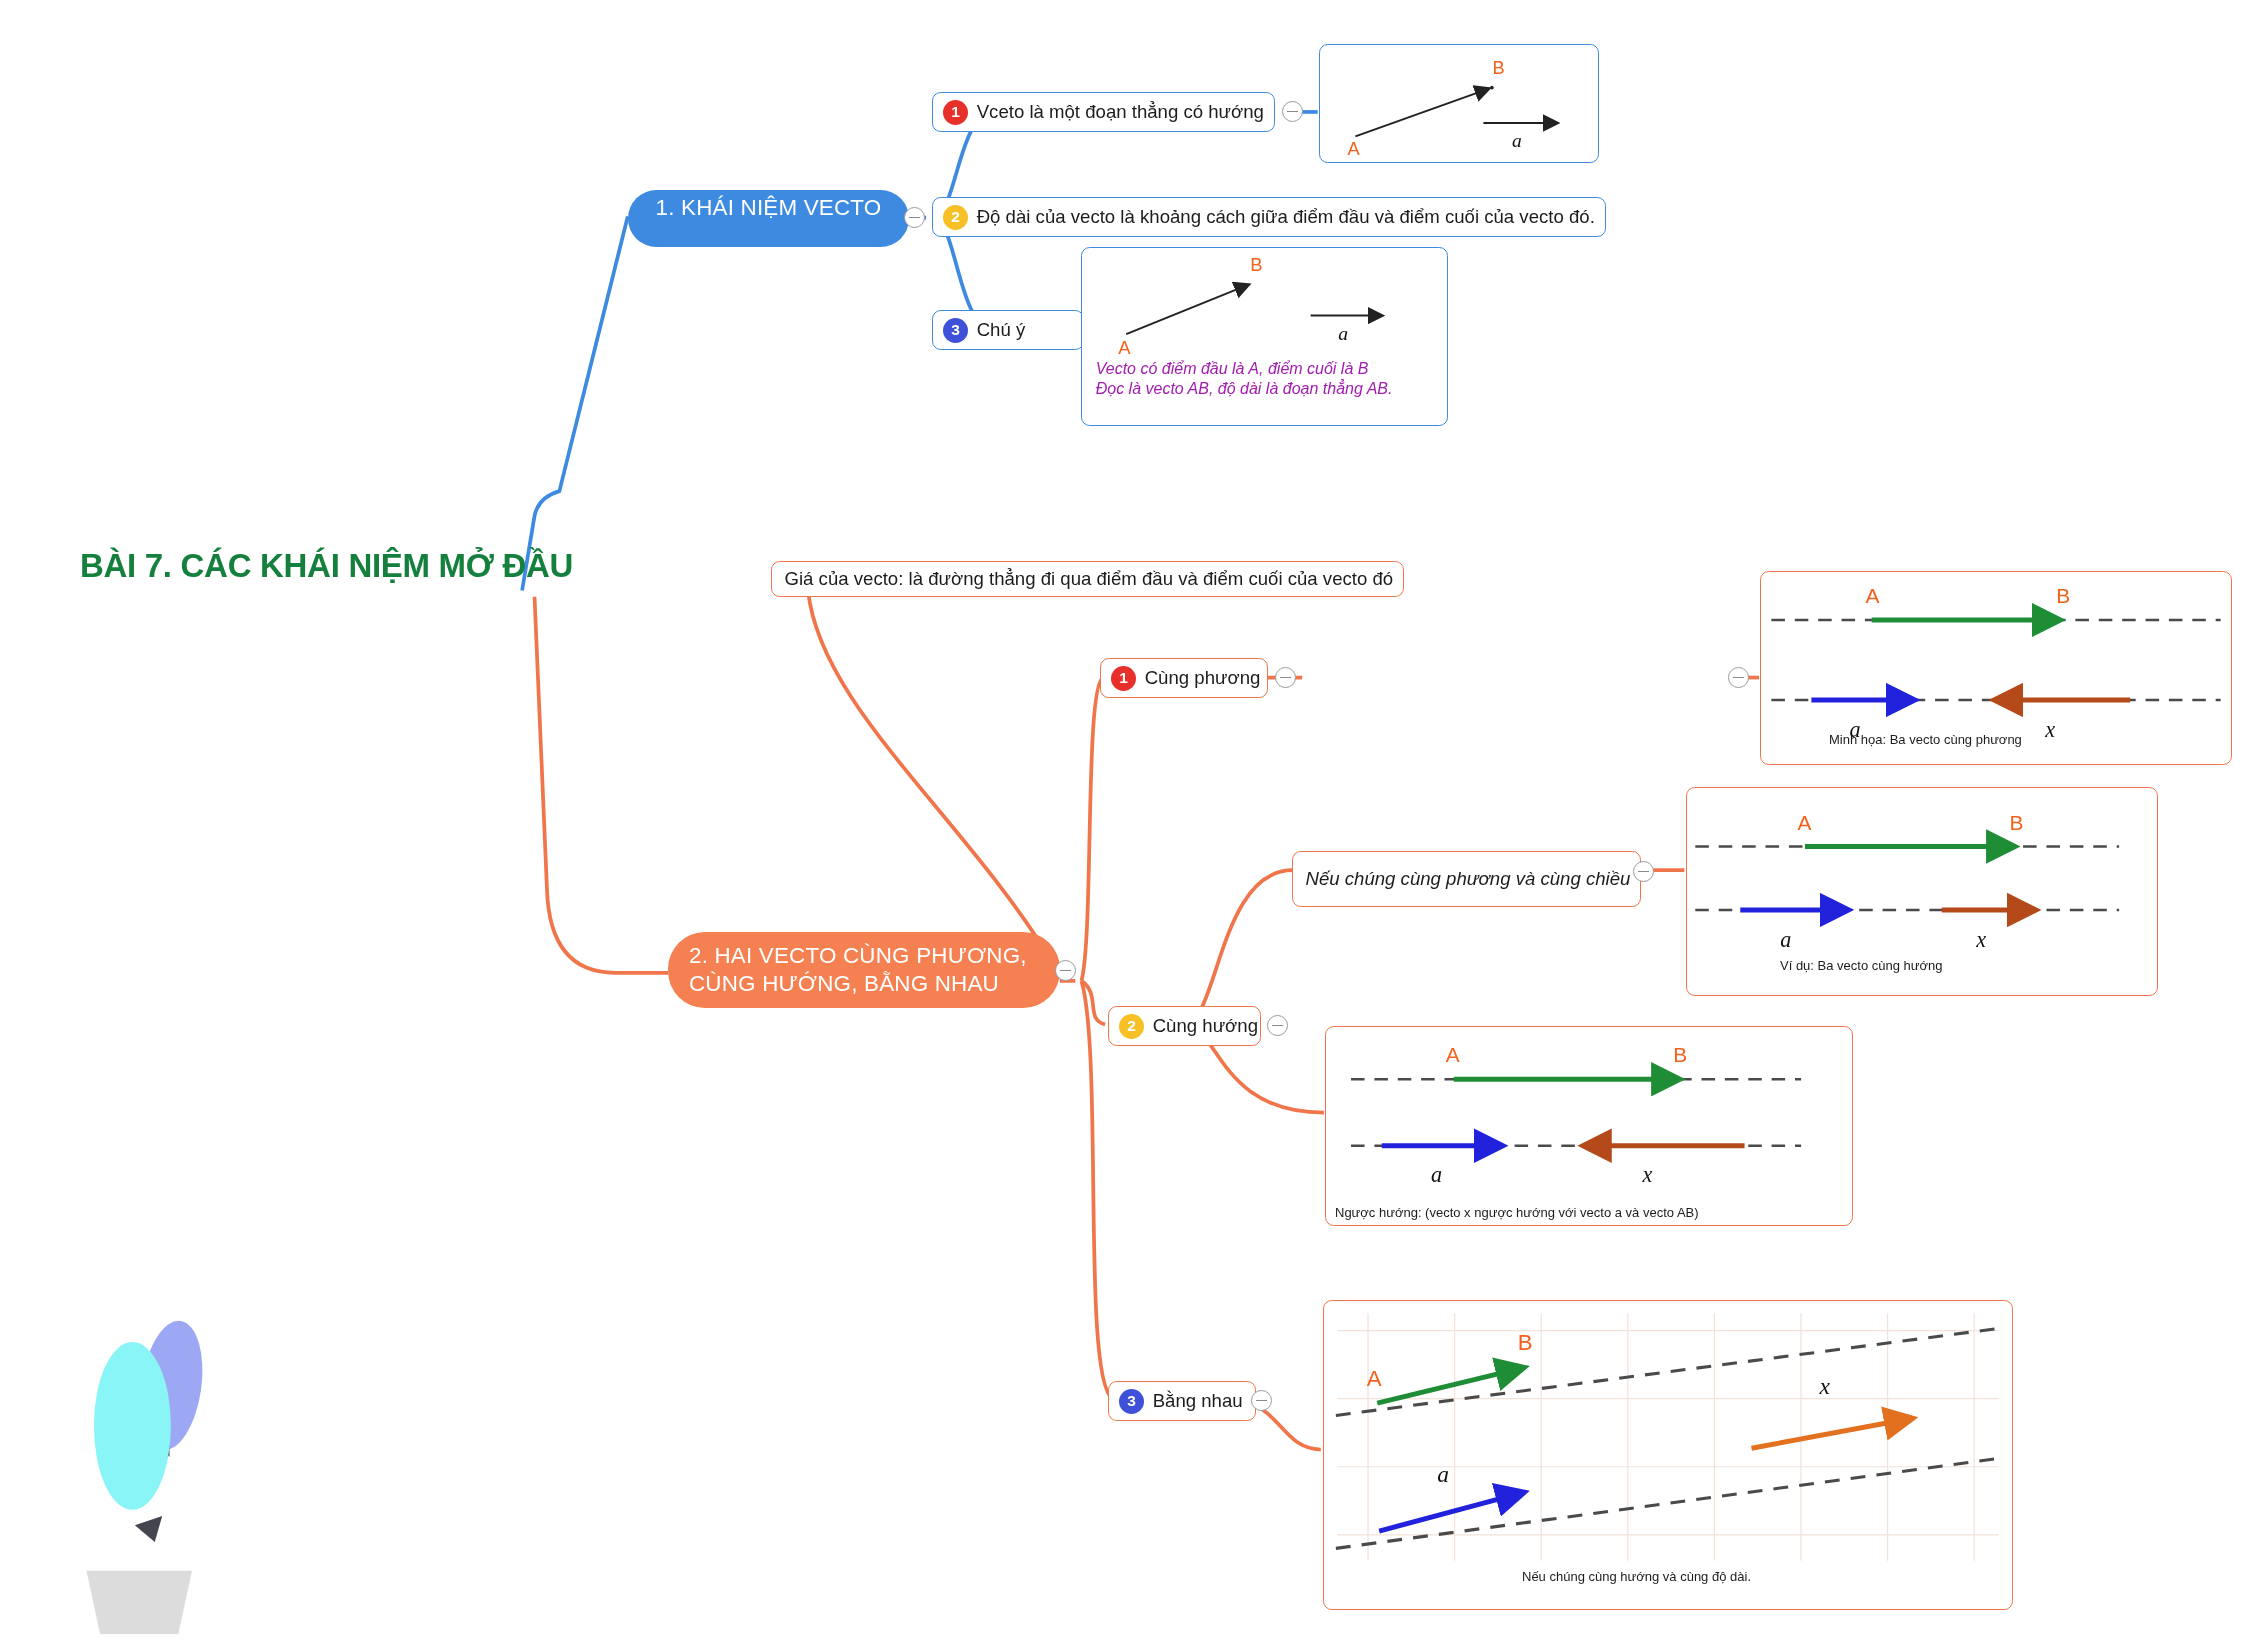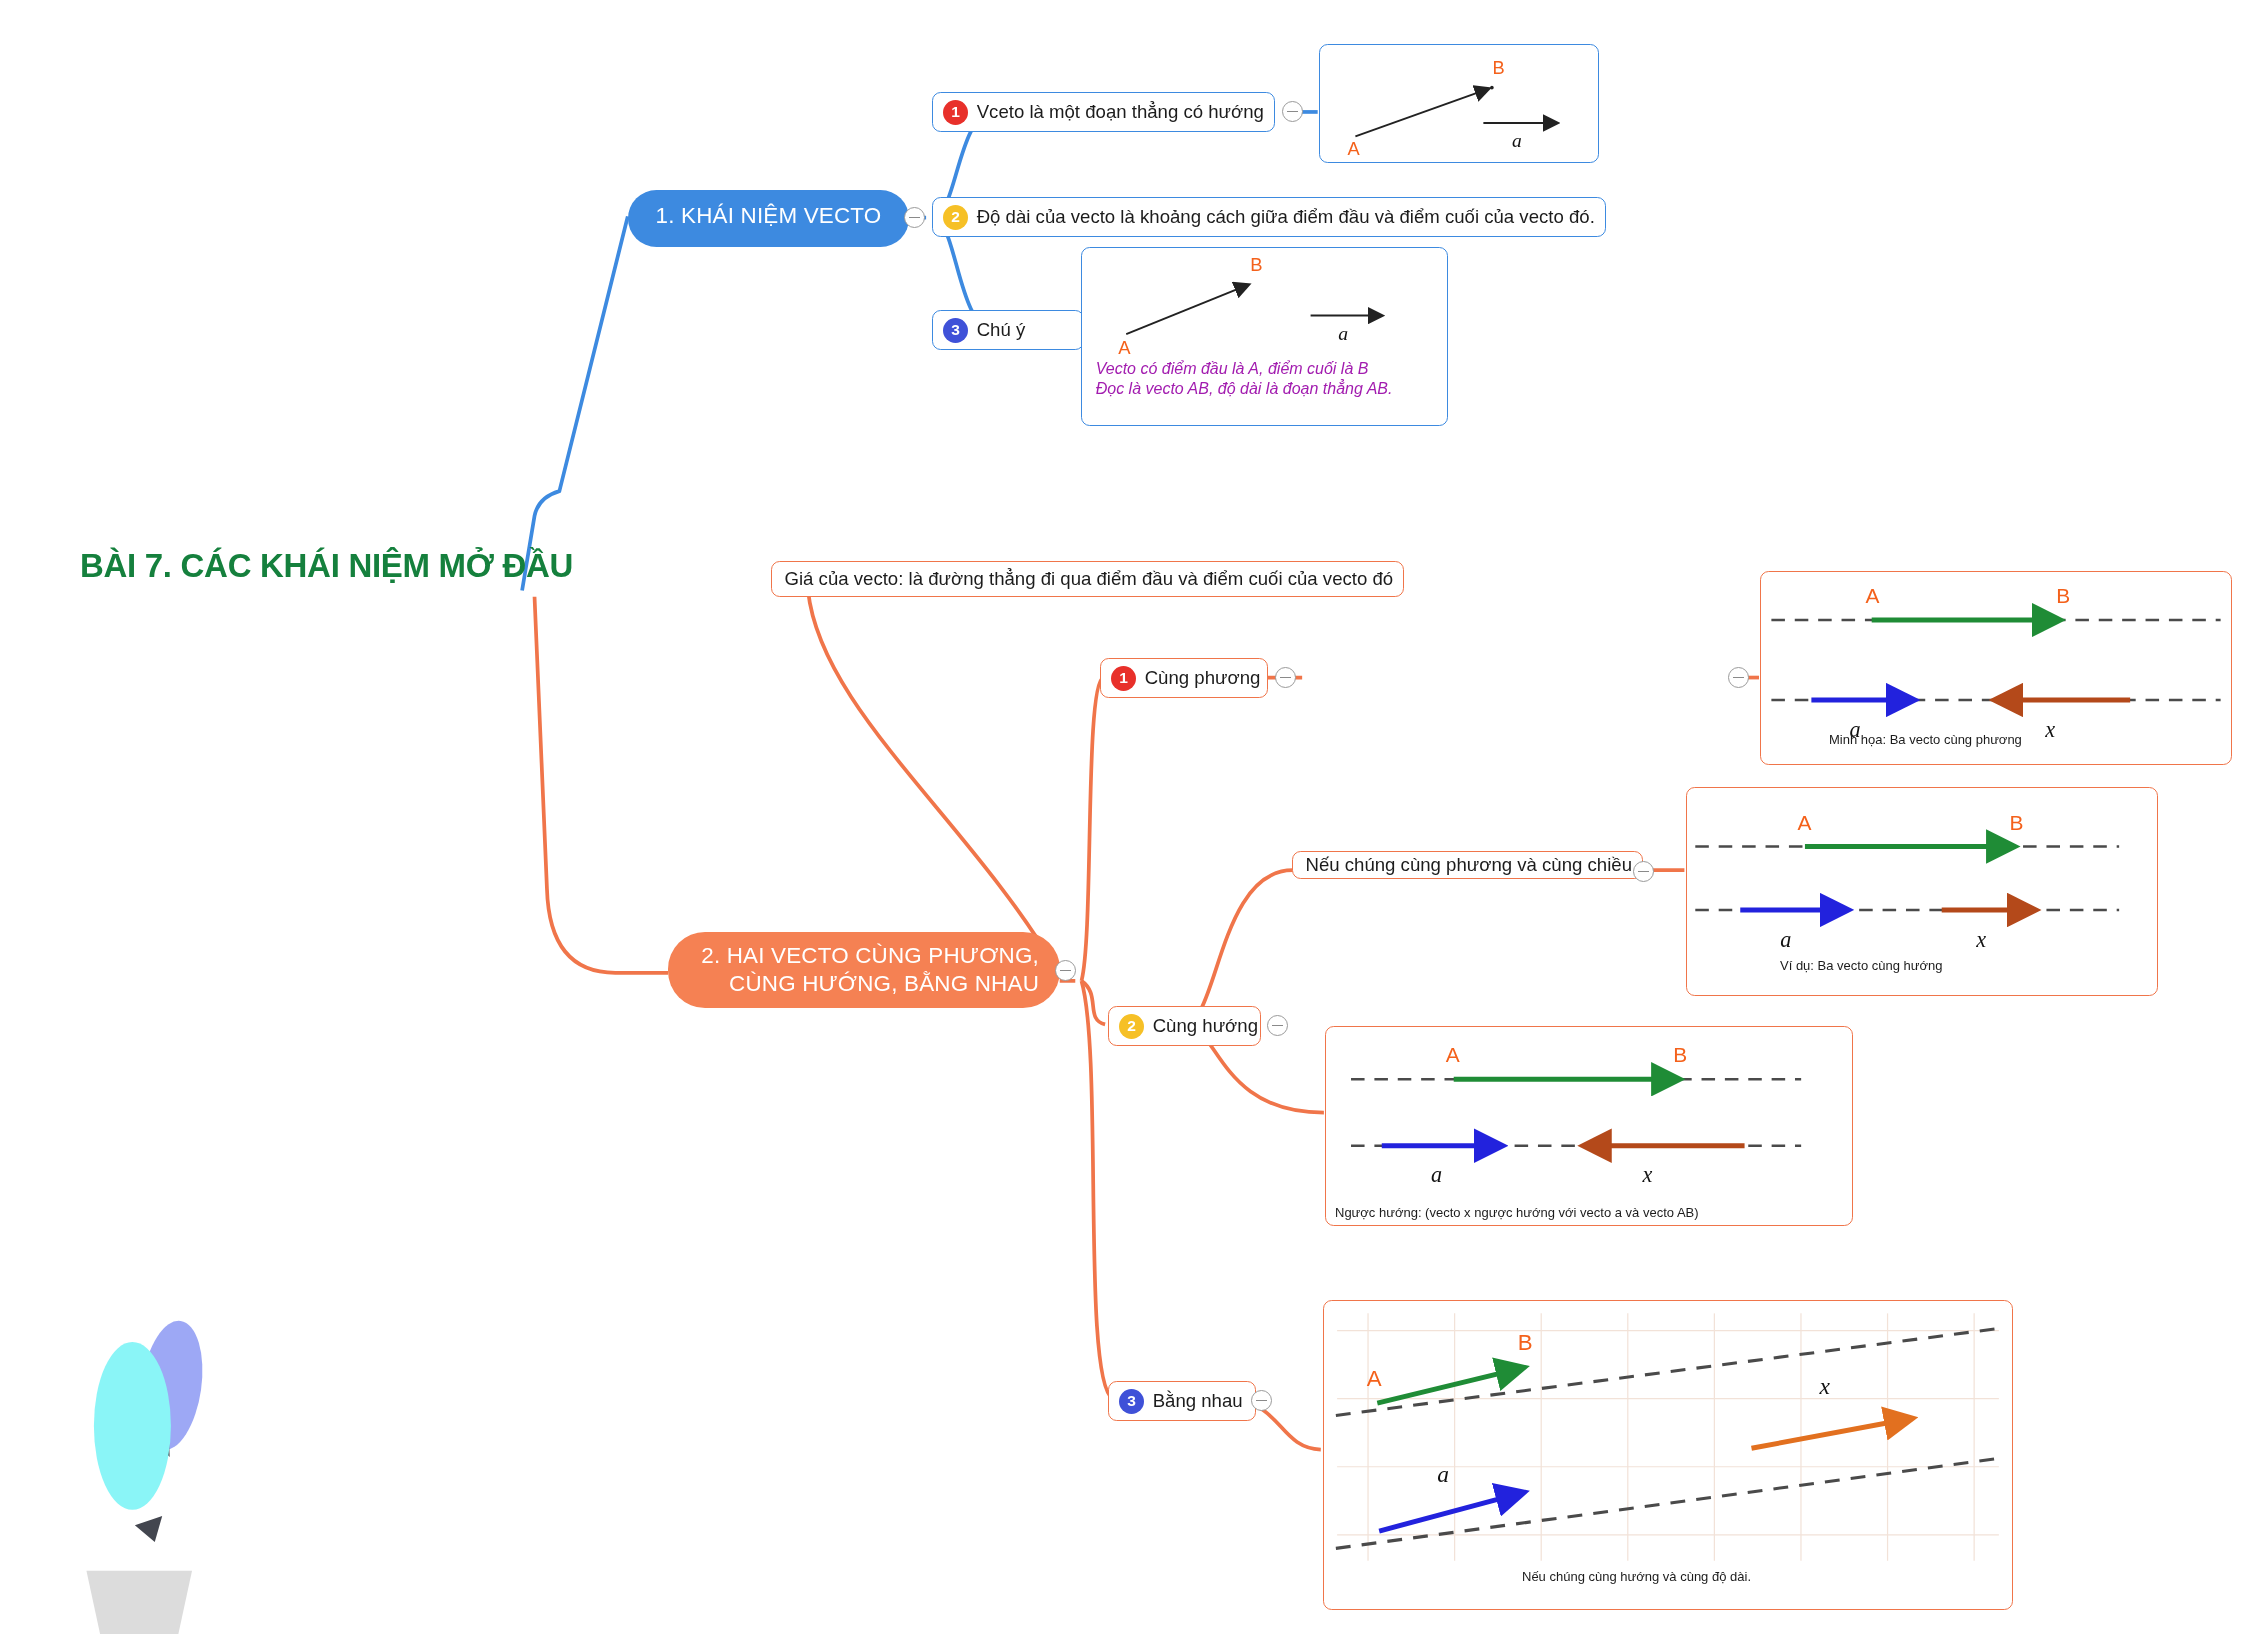--- a/index.html
+++ b/index.html
@@ -26,26 +26,26 @@
     letter-spacing: -0.3px;
     white-space: nowrap;
   }
 
   
   .pill {
     position: absolute;
     border-radius: 37px;
     color: #ffffff;
     display: flex;
-    align-items: flex-end;
+    align-items: flex-start;
     justify-content: center;
     text-align: center;
     font-size: 22.4px;
     letter-spacing: 0.2px;
-    padding: 17px 21px;
+    padding: 4px 21px;
     line-height: 1.24;
   }
   .pill.blue { background: #3d8ae0; }
   .pill.orange { background: #f58153; }
 
   
   .tbox {
     position: absolute;
     background: #ffffff;
     border: 1.9px solid #3d8ae0;
@@ -253,21 +253,21 @@
       <text x="478" y="50" font-size="34" fill="#f4611b" font-family="Liberation Sans, sans-serif">B</text>
       <line x1="15" y1="208" x2="745" y2="208" stroke="#4a4a4a" stroke-width="4" stroke-dasharray="22,16"></line>
       <line x1="80" y1="208" x2="245" y2="208" stroke="#2222dd" stroke-width="8" marker-end="url(#b1)"></line>
       <line x1="598" y1="208" x2="380" y2="208" stroke="#b4491a" stroke-width="8" marker-end="url(#r1)"></line>
       <text x="142" y="268" font-size="36" fill="#111" font-style="italic" font-family="Liberation Serif, serif">a⃗</text>
       <text x="460" y="268" font-size="36" fill="#111" font-style="italic" font-family="Liberation Serif, serif">x⃗</text>
     </svg>
     <div class="cap" style="left:68px; top:160px;">Minh họa: Ba vecto cùng phương</div>
   </div>
 
-  <div class="tbox or" style="left:1292px; top:851px; height:28px;">
+  <div class="tbox or" style="left:1292px; top:851px; height:56px;font-style:italic;">
     <span class="label">Nếu chúng cùng phương và cùng chiều</span>
   </div>
   <div class="collapse" style="left:1633px; top:861px;"></div>
 
   <div class="panel or" style="left:1686px; top:787px; width:472px; height:209px;">
     <svg viewBox="0 0 760 336">
       <defs>
         <marker id="g2" markerWidth="7" markerHeight="7" refX="5.5" refY="3.5" orient="auto">
             <path d="M0,0 L7,3.5 L0,7 z" fill="#1f8c36"></path>
           </marker>

